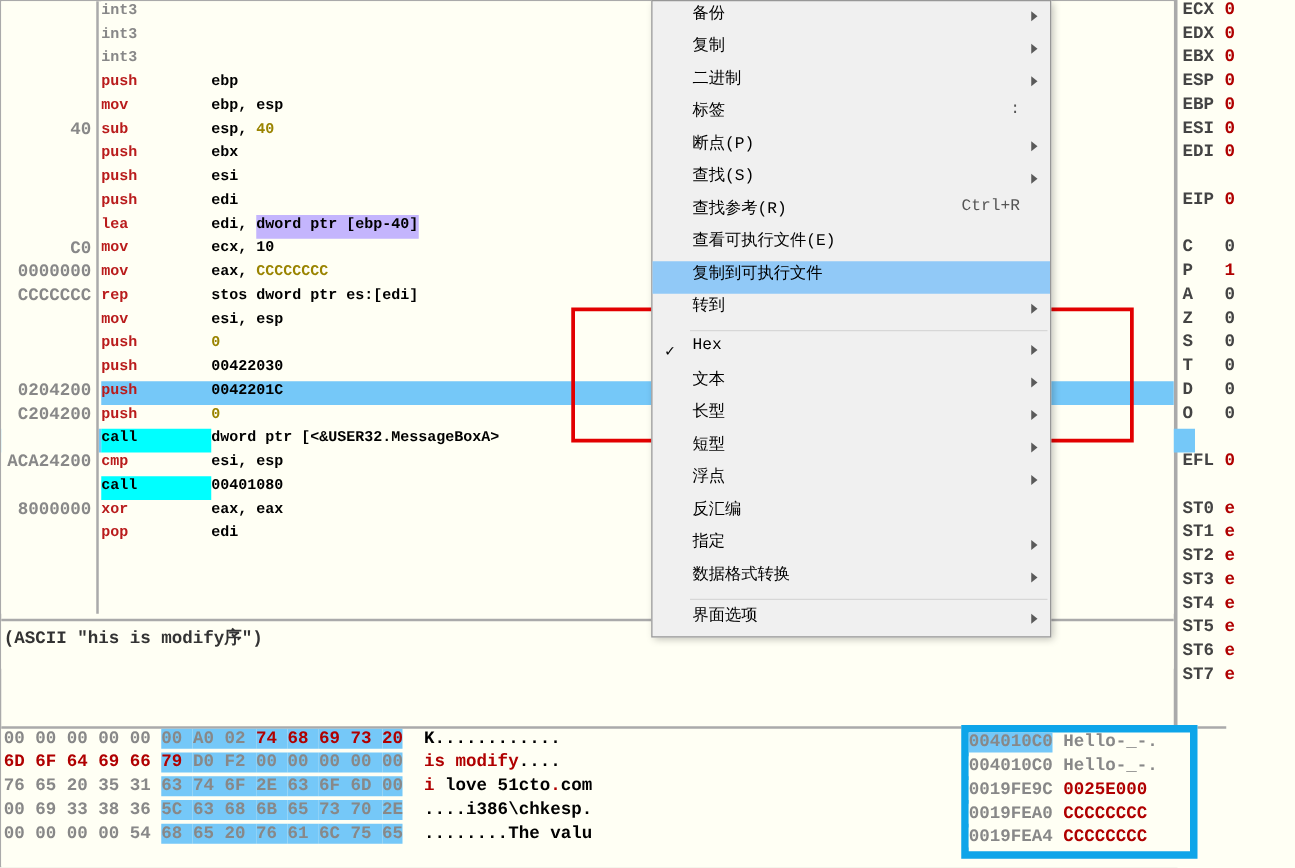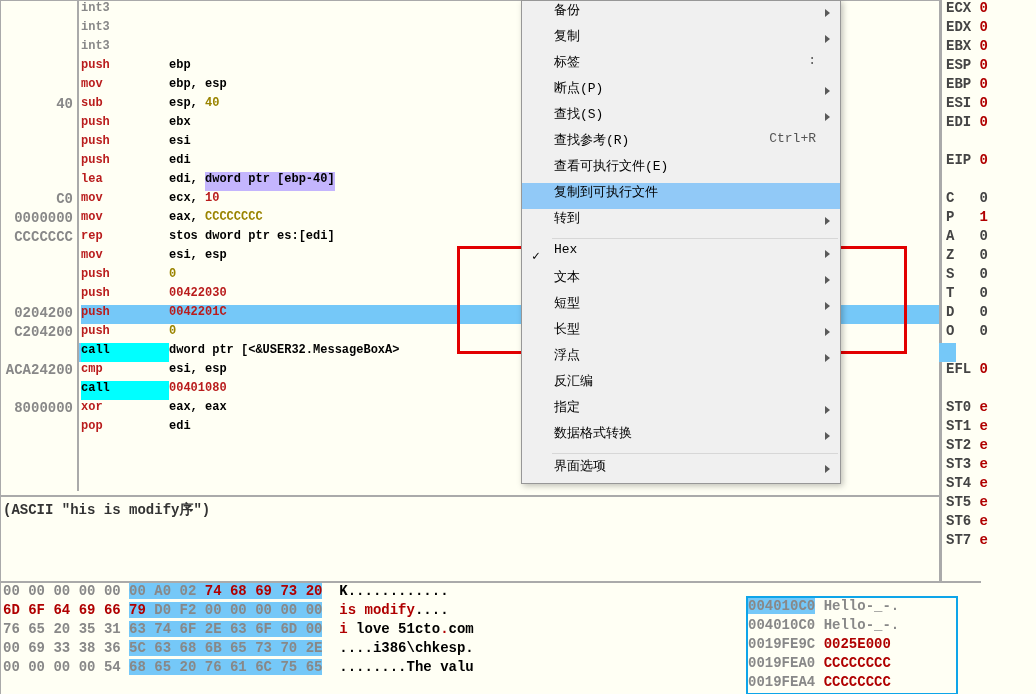--- a/index.html
+++ b/index.html
@@ -7,37 +7,37 @@
 .main{display:flex;width:100%;height:100%}
 .left-panel{flex:1;position:relative;border:1px solid #aaa}
 .gutter{width:78px;background:#fffff4;border-right:2px solid #aaa;position:absolute;left:0;top:0;height:490px;padding-left:2px}
 .gutter-line{height:19px;color:#888;font-size:14px;font-weight:bold;white-space:pre;text-align:right;padding-right:4px}
 .code-area{position:absolute;left:80px;top:0;right:0;height:490px;background:#fffff4}
 .code-line{height:19px;font-size:12px;font-weight:bold;white-space:pre;display:flex}
 .code-line.hl-row{background:#75c8f8}
 .mnem{color:#b91c1c;width:88px;display:inline-block}
 .mnem.call{background:#00ffff}
 .op{color:#000}
-.op-num{color:#b91c1c}
+.op-num{color:#000000}
 .op-gold{color:#9a8400}
 .op-dword{background:#c4b5fd}
 .comment-strip{position:absolute;left:0;top:494px;right:0;height:40px;border-top:2px solid #aaa;background:#fffff4;padding:4px 2px;font-size:14px;font-weight:bold;color:#333}
 .hl-150{position:absolute;left:0;top:342px;width:955px;height:19px;background:#75c8f8;z-index:0}
 .hex-panel{position:absolute;left:0;top:580px;height:126px;width:980px;border-top:2px solid #aaa;background:#fffff4}
 .hex-row{height:19px;font-size:14px;font-weight:bold;color:#888;white-space:pre;padding-left:2px}
 .hex-row .sel{background:#75c8f8;color:#888}
 .hex-row .red{color:#b00000}
 .hex-row .red.sel{color:#b00000}
 .hex-row .ascii{color:#000}
 .hex-row .ascii-red{color:#b00000}
 .right-panel{width:96px;background:#fffff4;border-left:2px solid #aaa}
 .reg-line{height:19px;font-size:14px;font-weight:bold;white-space:pre;padding-left:4px;color:#444}
 .reg-line .v{color:#b00000}
 .reg-line .v0{color:#444}
-.stack-col{position:absolute;right:78px;top:596px;width:212px;background:#fffff4;border:2px solid #0ea5e9}
+.stack-col{position:absolute;right:78px;top:580px;width:189px;background:#fffff4;border:6px solid #0ea5e9}
 .stack-row{height:19px;font-size:14px;font-weight:bold;white-space:pre}
 .stack-row .addr{color:#888;background:#fffff4}
 .stack-row .val{color:#b00000}
 .stack-row .addr.sel{background:#75c8f8}
 .stack-row .text{color:#888}
 .context-menu{position:absolute;left:521px;top:0;width:320px;background:#f0f0f0;border:1px solid #979797;box-shadow:2px 2px 6px rgba(0,0,0,0.25);font-family:"Microsoft YaHei",sans-serif;font-size:13px;z-index:100}
 .menu-item{height:26px;display:flex;align-items:flex-start;padding:0 28px 0 32px;position:relative;color:#000}
 .menu-item.active{background:#91c9f7}
 .menu-sep{height:1px;background:#d7d7d7;margin:3px 2px 3px 30px}
 .menu-arrow{position:absolute;right:10px;top:8px;width:0;height:0;border-left:5px solid #5a5a5a;border-top:4px solid transparent;border-bottom:4px solid transparent}
@@ -156,20 +156,24 @@
 <div class="context-menu" id="menu">
     <div class="menu-item">
       <span>备份</span>
       <span class="menu-arrow"></span>
     </div>
     <div class="menu-item">
       <span>复制</span>
       <span class="menu-arrow"></span>
     </div>
     <div class="menu-item">
+      <span>二进制</span>
+      <span class="menu-arrow"></span>
+    </div>
+    <div class="menu-item">
       <span>标签</span>
       <span class="menu-shortcut">:</span>
     </div>
     <div class="menu-item">
       <span>断点(P)</span>
       <span class="menu-arrow"></span>
     </div>
     <div class="menu-item">
       <span>查找(S)</span>
       <span class="menu-arrow"></span>
@@ -192,28 +196,28 @@
     <div class="menu-item">
       <span class="menu-check">✓</span>
       <span>Hex</span>
       <span class="menu-arrow"></span>
     </div>
     <div class="menu-item">
       <span>文本</span>
       <span class="menu-arrow"></span>
     </div>
     <div class="menu-item">
+      <span>长型</span>
+      <span class="menu-arrow"></span>
+    </div>
+    <div class="menu-item">
       <span>短型</span>
       <span class="menu-arrow"></span>
     </div>
     <div class="menu-item">
-      <span>长型</span>
-      <span class="menu-arrow"></span>
-    </div>
-    <div class="menu-item">
       <span>浮点</span>
       <span class="menu-arrow"></span>
     </div>
     <div class="menu-item">
       <span>反汇编</span>
     </div>
     <div class="menu-item">
       <span>指定</span>
       <span class="menu-arrow"></span>
     </div>

